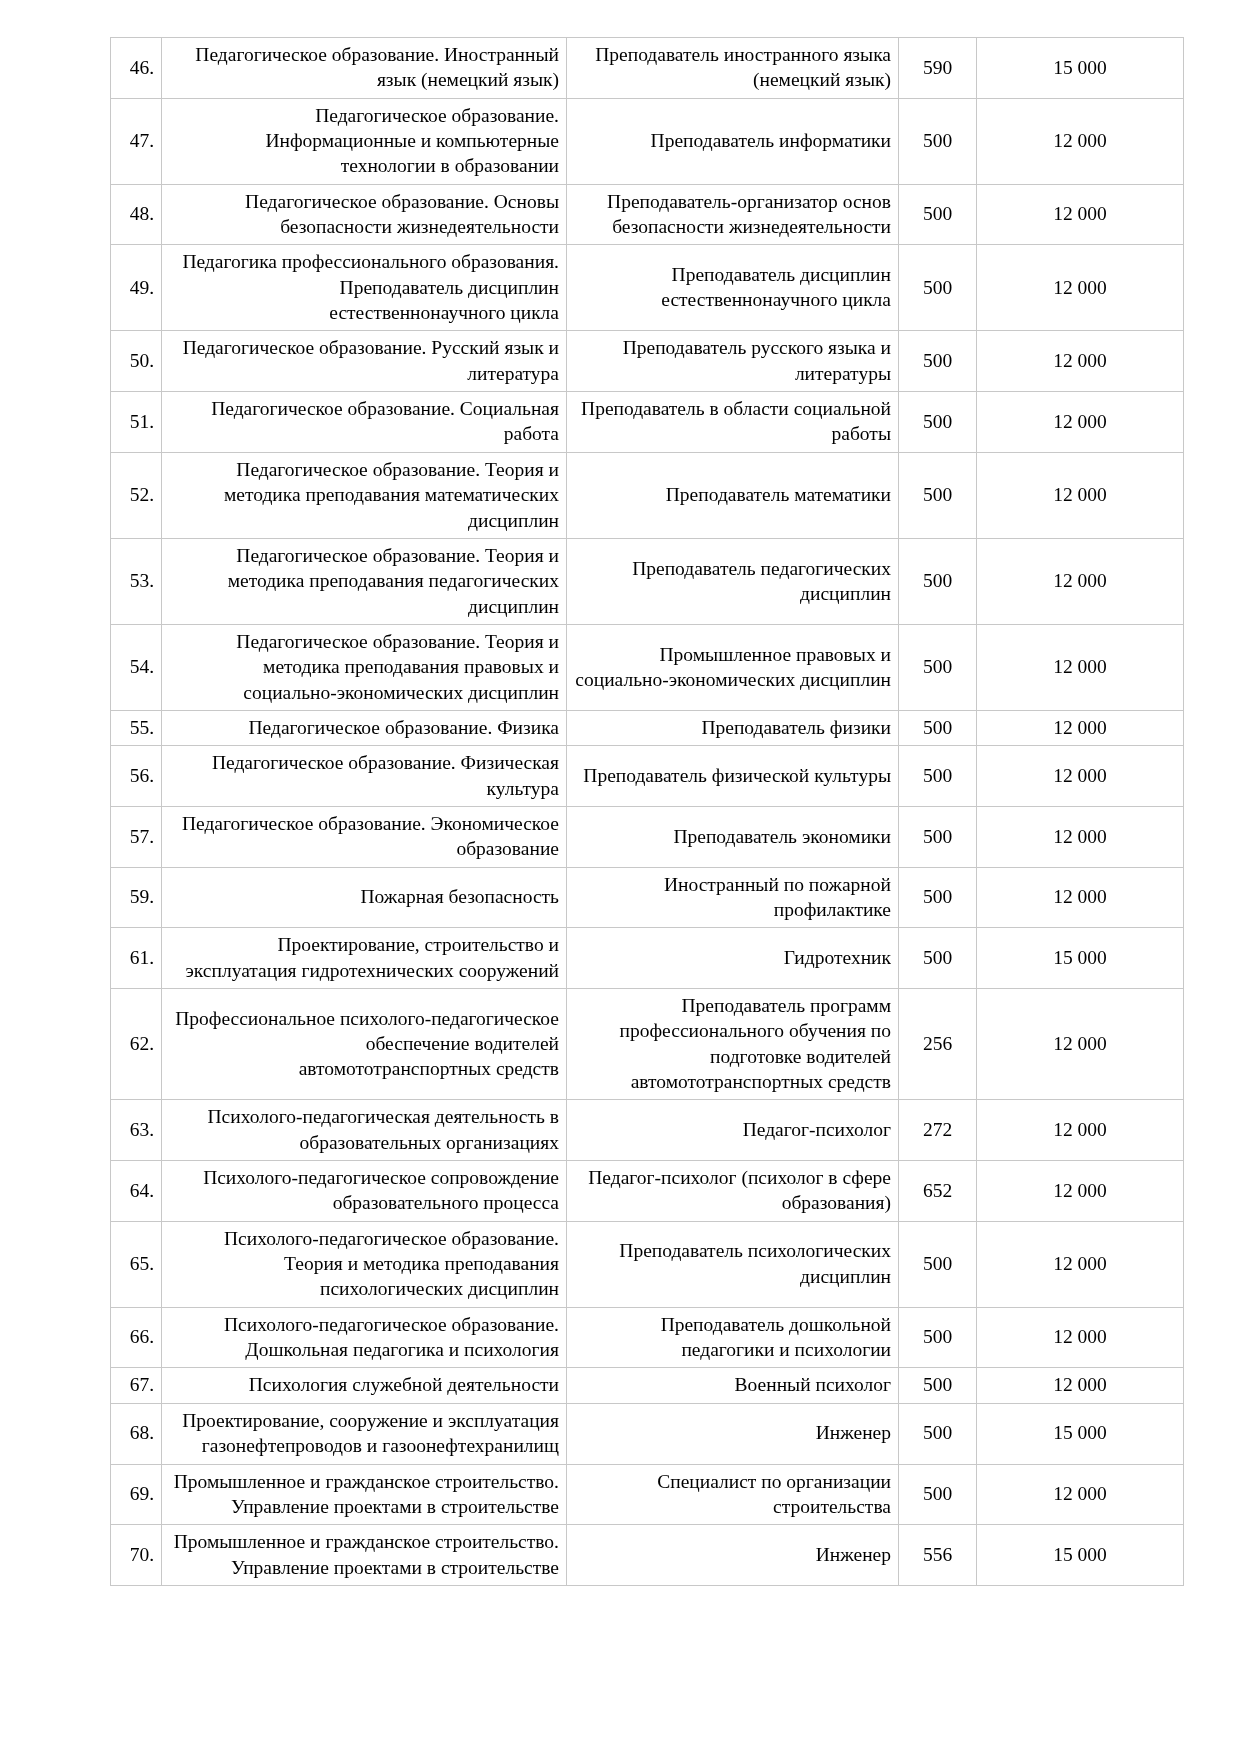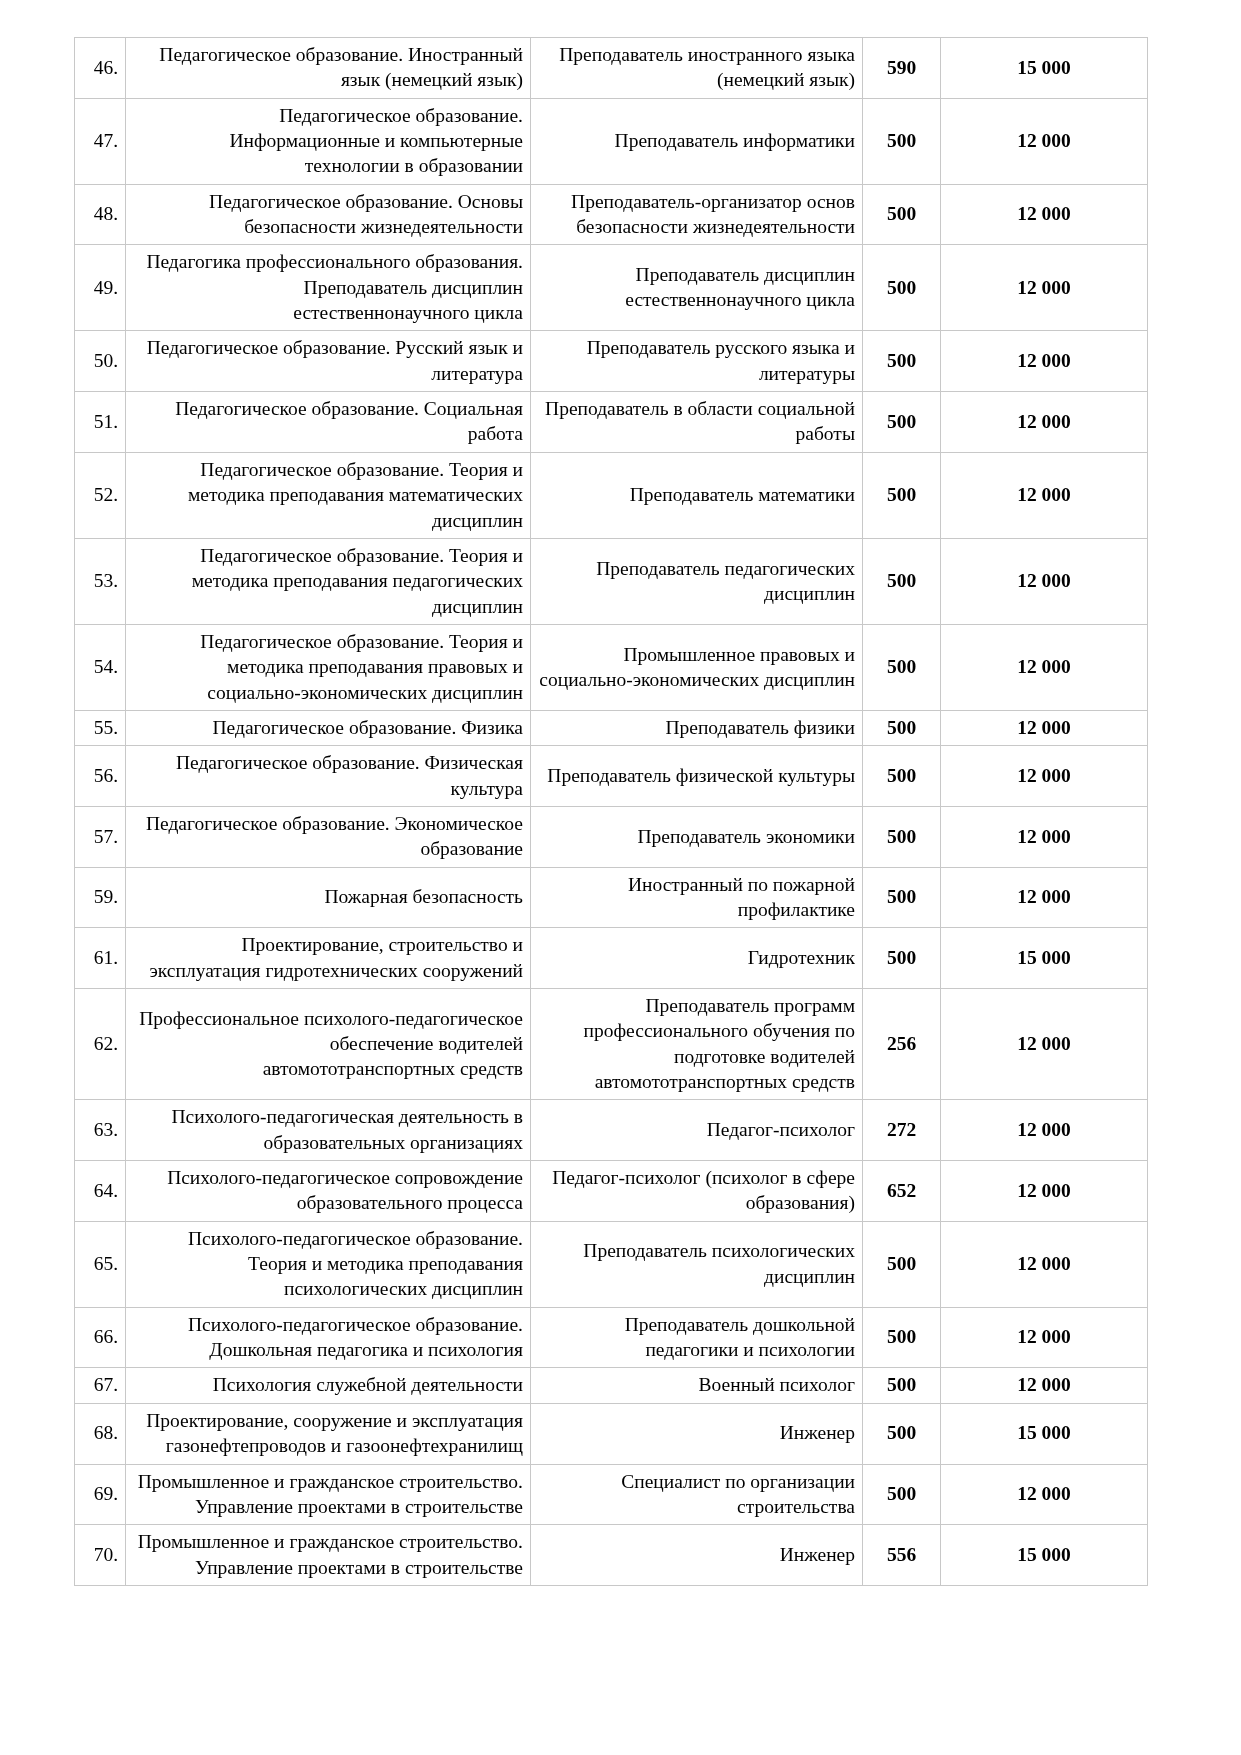--- a/index.html
+++ b/index.html
@@ -13,21 +13,21 @@
     height: 1755px;
     font-family: "Liberation Serif", "DejaVu Serif", serif;
     color: #000000;
     -webkit-font-smoothing: antialiased;
   }
   .page {
     position: relative;
     width: 1155px;
     height: 1755px;
     box-sizing: border-box;
-    padding: 37px 94px 0 74px;
+    padding: 37px 94px 0 110px;
   }
   table.programs {
     border-collapse: collapse;
     width: 1073px;
     table-layout: fixed;
     font-size: 19.5px;
     line-height: 1.30;
   }
   table.programs col.c-num   { width: 51px;  }
   table.programs col.c-name  { width: 405px; }
@@ -47,21 +47,20 @@
     text-align: right;
     padding-right: 9px;
     white-space: nowrap;
   }
   td.name, td.qual {
     text-align: right;
   }
   td.hours, td.price {
     text-align: center;
     white-space: nowrap;
-    font-weight: bold;
   }
   
   td.name, td.qual {
     line-height: 1.30;
   }
 </style>
 </head>
 <body>
 
 <div class="page">

